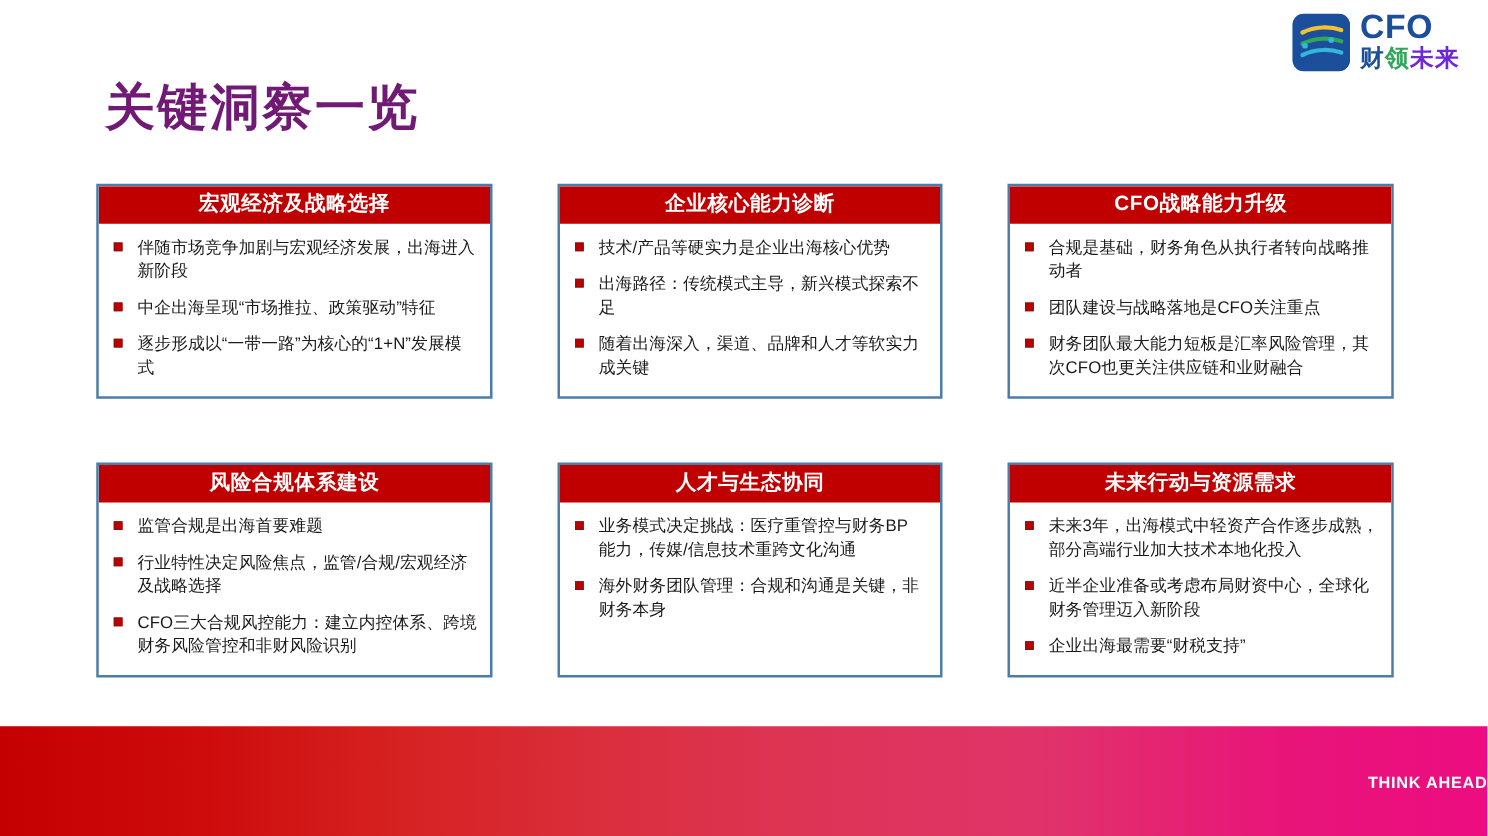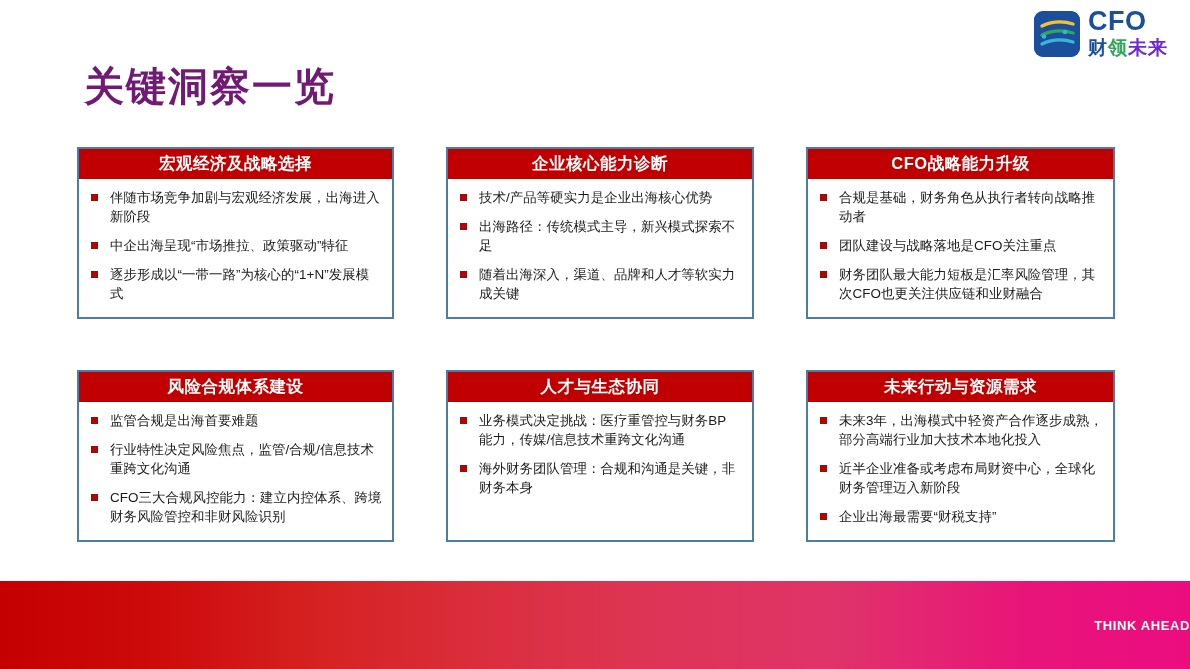--- a/index.html
+++ b/index.html
@@ -218,21 +218,21 @@
         <li class="bullet-item"><span class="bullet-marker"></span><span>财务团队最大能力短板是汇率风险管理，其次CFO也更关注供应链和业财融合</span></li>
       </ul>
     </div>
   </div>
 
   <div class="card card-r2c1">
     <div class="card-header">风险合规体系建设</div>
     <div class="card-body">
       <ul class="bullet-list">
         <li class="bullet-item"><span class="bullet-marker"></span><span>监管合规是出海首要难题</span></li>
-        <li class="bullet-item"><span class="bullet-marker"></span><span>行业特性决定风险焦点，监管/合规/信息技术重跨文化沟通</span></li>
+        <li class="bullet-item"><span class="bullet-marker"></span><span>行业特性决定风险焦点，监管/合规/宏观经济及战略选择</span></li>
         <li class="bullet-item"><span class="bullet-marker"></span><span>CFO三大合规风控能力：建立内控体系、跨境财务风险管控和非财风险识别</span></li>
       </ul>
     </div>
   </div>
 
   <div class="card card-r2c2">
     <div class="card-header">人才与生态协同</div>
     <div class="card-body">
       <ul class="bullet-list">
         <li class="bullet-item"><span class="bullet-marker"></span><span>业务模式决定挑战：医疗重管控与财务BP 能力，传媒/信息技术重跨文化沟通</span></li>

